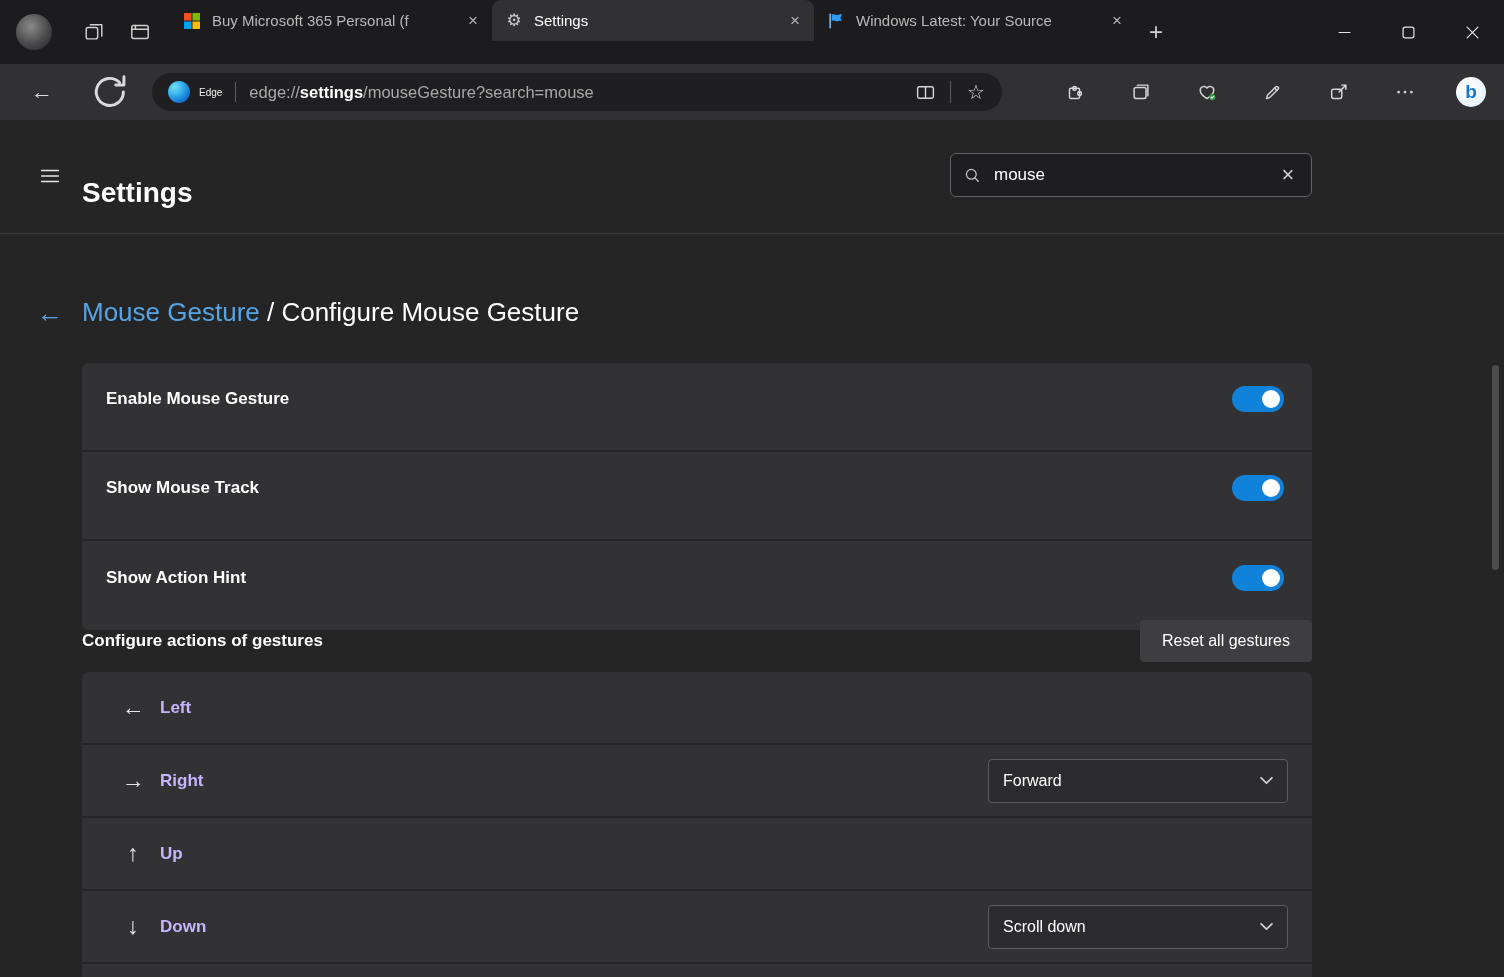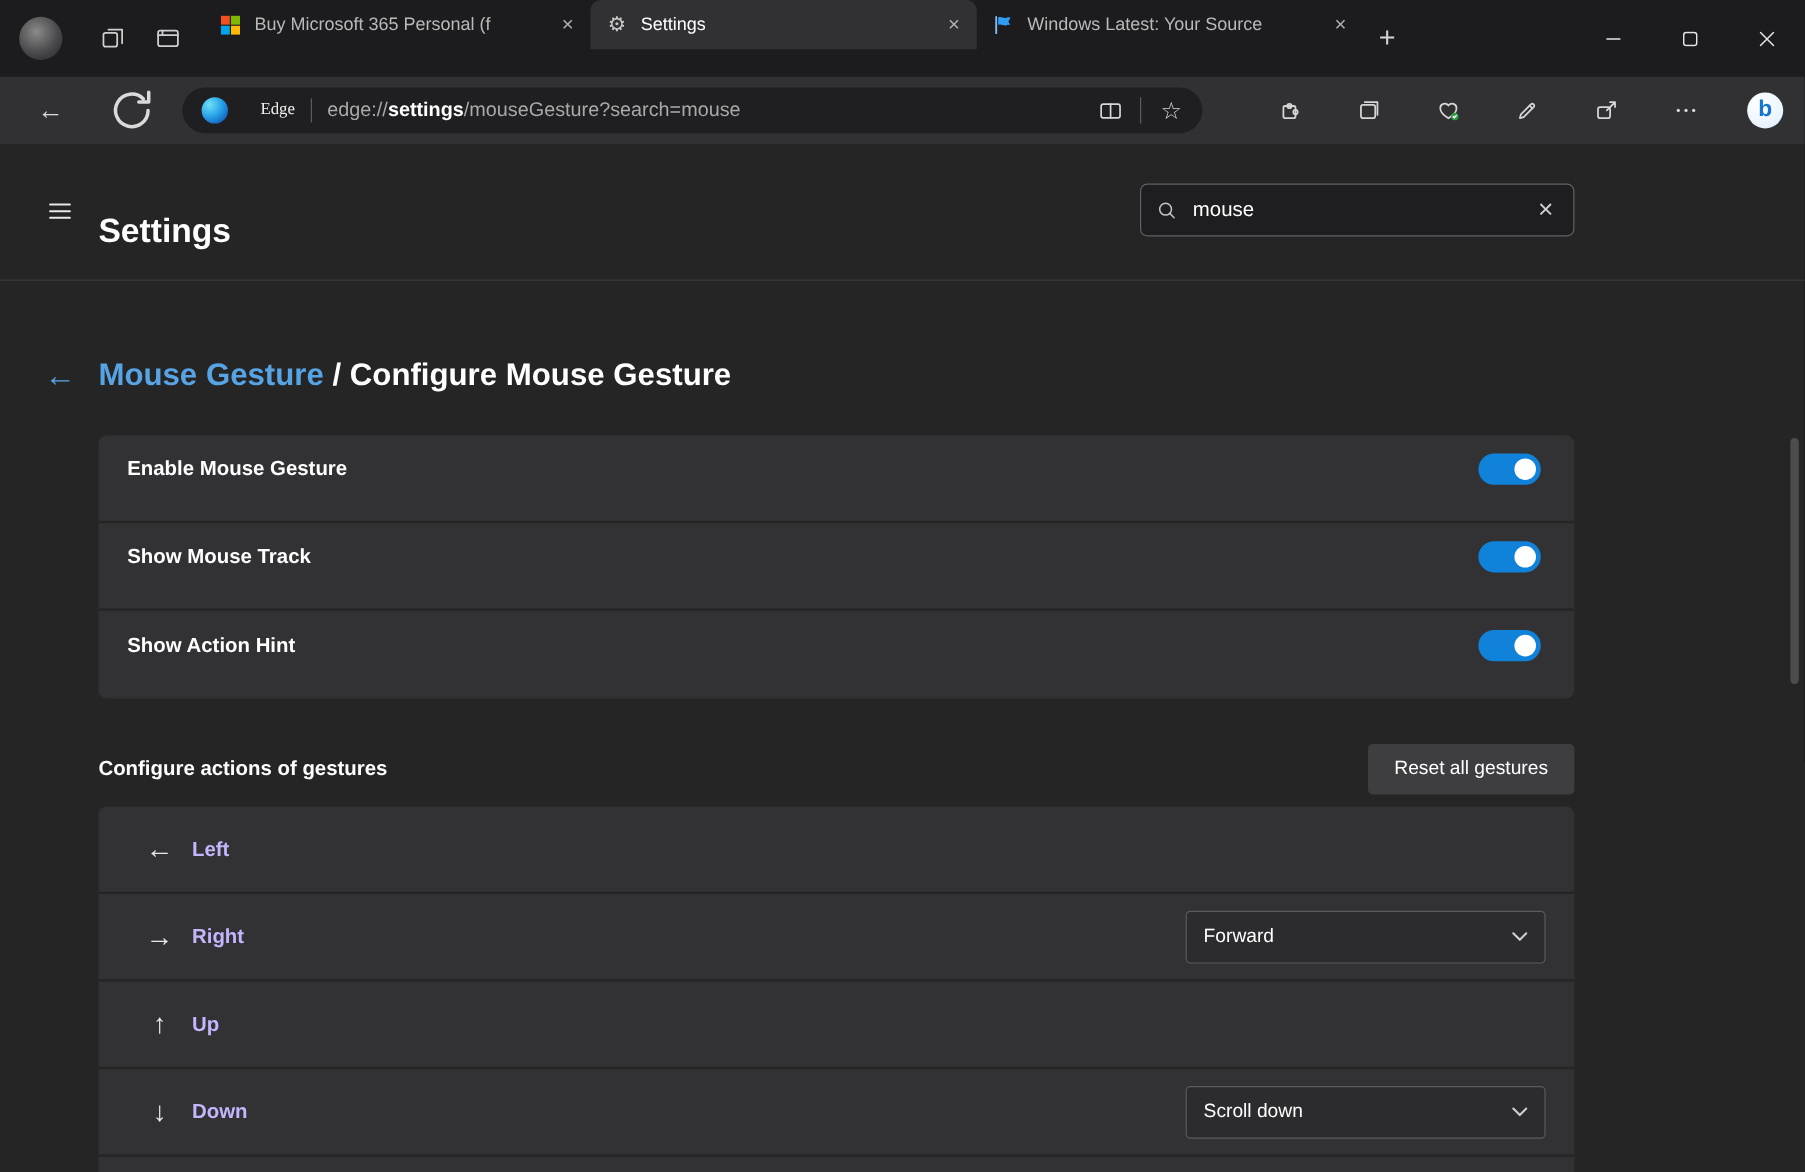--- a/index.html
+++ b/index.html
@@ -36,21 +36,21 @@
   .toolbar{position:absolute;top:64px;left:0;right:0;height:56px;background:#313134;
            display:flex;align-items:center;}
   .nav-btn{width:44px;height:44px;border:none;background:none;color:#dadada;font-size:22px;
            display:flex;align-items:center;justify-content:center;cursor:pointer;padding:0;}
   .nav-btn.back{margin-left:20px;}
   .nav-btn.refresh{margin-left:24px;}
   .addr{margin-left:20px;width:850px;height:38px;background:#1f1f21;border-radius:19px;
         display:flex;align-items:center;padding:0 6px;box-sizing:border-box;}
   .edge-logo{width:22px;height:22px;border-radius:50%;margin-left:10px;flex:none;
              background:radial-gradient(circle at 30% 28%, #6ee0f7 0%, #2aa3e8 45%, #1268c3 78%, #0b4f9c 100%);}
-  .edge-label{margin-left:27px;font-size:14px;color:#efefef;font-family:Liberation Serif, serif;}
+  .edge-label{margin-left:9px;font-size:10px;color:#efefef;}
   .vdiv{width:1px;height:20px;background:#5c5c5e;margin:0 13px;flex:none;}
   .url{font-size:16.5px;white-space:nowrap;overflow:hidden;}
   .url .dim{color:#a9a9a9;}
   .url .hl{color:#fff;font-weight:700;}
   .addr-trailing{margin-left:auto;display:flex;align-items:center;}
   .pill-btn{width:40px;height:34px;border:none;background:none;color:#d6d6d6;cursor:pointer;
             display:flex;align-items:center;justify-content:center;padding:0;}
   .pill-btn svg{width:21px;height:21px;}
   .star-glyph{font-size:20px;color:#d6d6d6;}
   .tool-icons{margin-left:auto;display:flex;align-items:center;}
@@ -73,28 +73,28 @@
   .searchbox svg{width:19px;height:19px;color:#c3c3c3;flex:none;}
   .search-input{flex:1;margin-left:10px;background:transparent;border:none;outline:none;
                 color:#fff;font-size:17px;font-family:inherit;}
   .clear-btn{width:38px;height:38px;border:none;background:none;color:#cfcfcf;font-size:22px;
              cursor:pointer;padding:0;}
 
   
   .bc-back{position:absolute;left:30px;top:291px;width:40px;height:44px;border:none;background:none;
            color:#57a4e5;font-size:26px;display:flex;align-items:center;justify-content:center;
            cursor:pointer;padding:0;}
-  .breadcrumb{position:absolute;left:82px;top:297px;font-size:26px;font-weight:700;white-space:nowrap;}
+  .breadcrumb{position:absolute;left:82px;top:297px;font-size:26px;font-weight:400;white-space:nowrap;}
   .bc-link{color:#57a4e5;cursor:pointer;}
   .bc-sep,.bc-current{color:#fff;}
 
   
   .card{position:absolute;left:82px;width:1230px;background:#323234;border-radius:7px;overflow:hidden;}
   .toggle-card{top:363px;}
-  .setting-row{height:73px;display:flex;align-items:center;padding:0 28px 16px 24px;
+  .setting-row{height:89px;display:flex;align-items:center;padding:0 28px 16px 24px;
                box-sizing:border-box;border-bottom:2px solid #252526;}
   .setting-row:last-child{border-bottom:none;gap:18px;}
   .setting-label{flex:1;font-size:17px;font-weight:700;color:#fff;}
   .toggle{width:52px;height:26px;border-radius:13px;background:#4a4a4a;position:relative;
           flex:none;cursor:pointer;}
   .toggle[data-state="on"]{background:#1082d9;}
   .toggle .knob{position:absolute;top:4px;left:4px;width:18px;height:18px;border-radius:50%;background:#fff;}
   .toggle[data-state="on"] .knob{left:auto;right:4px;}
 
   

